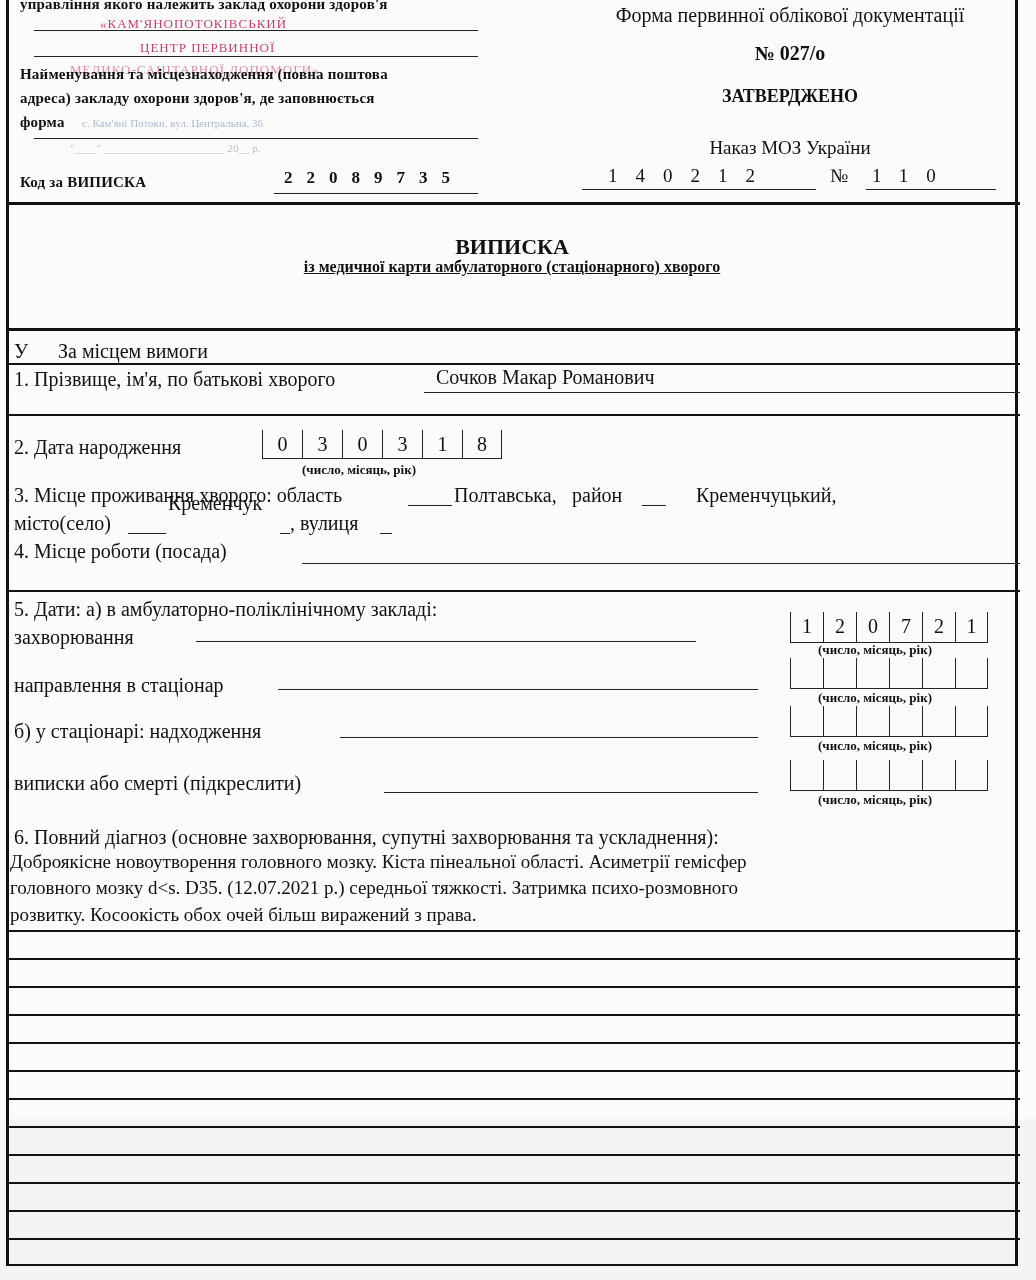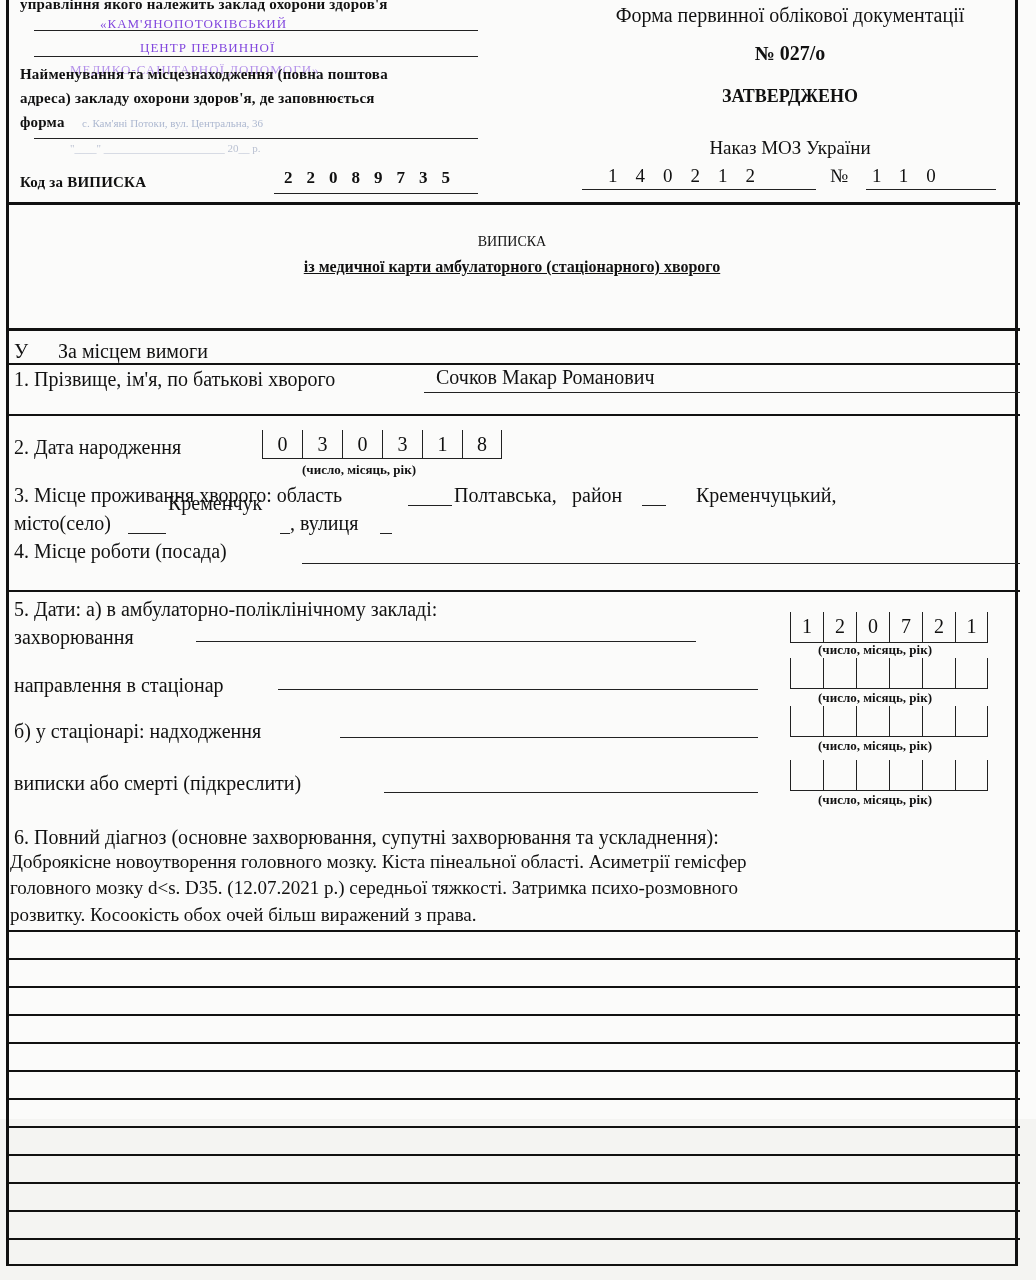--- a/index.html
+++ b/index.html
@@ -19,30 +19,30 @@
     border-left: 3px solid #111; border-right: 3px solid #111; border-bottom: 2px solid #111;
     box-sizing: border-box;
   }
   .abs { position: absolute; }
   .hline { position: absolute; height: 0; border-top: 2px solid #111; }
   .hline.thick { border-top-width: 3px; }
   .uline { position: absolute; height: 0; border-top: 1.5px solid #222; }
 
   
   .hdr-small { font-size: 15px; font-weight: bold; letter-spacing: 0.2px; }
-  .stamp { color: #6d28d9; font-size: 13px; letter-spacing: 1px; opacity: 0.85; }
+  .stamp { color: #be185d; font-size: 13px; letter-spacing: 1px; opacity: 0.85; }
   .stamp-small { color: #9aa8c6; font-size: 11px; opacity: 0.8; }
   .edrpou-digits { font-size: 17px; font-weight: bold; letter-spacing: 14px; }
 
   
   .hdr-r { font-size: 20px; text-align: center; }
   .hdr-r.bold { font-weight: bold; }
   .order-digits { font-size: 19px; letter-spacing: 18px; }
 
-  .title { font-size: 14px; font-weight: normal; text-align: center; width: 1012px; left: 6px; }
+  .title { font-size: 22px; font-weight: bold; text-align: center; width: 1012px; left: 6px; }
   .subtitle { font-size: 16px; font-weight: bold; text-align: center; width: 1012px; left: 6px; text-decoration: underline; }
 
   .row-text { font-size: 20px; white-space: nowrap; }
   .value { font-size: 20px; white-space: nowrap; }
 
   .digit-box { position: absolute; display: flex; border-bottom: 1.5px solid #222; }
   .digit-box .cell {
     width: 40px; height: 28px; border-left: 1.5px solid #222;
     font-size: 20px; text-align: center; line-height: 28px; box-sizing: border-box;
   }

